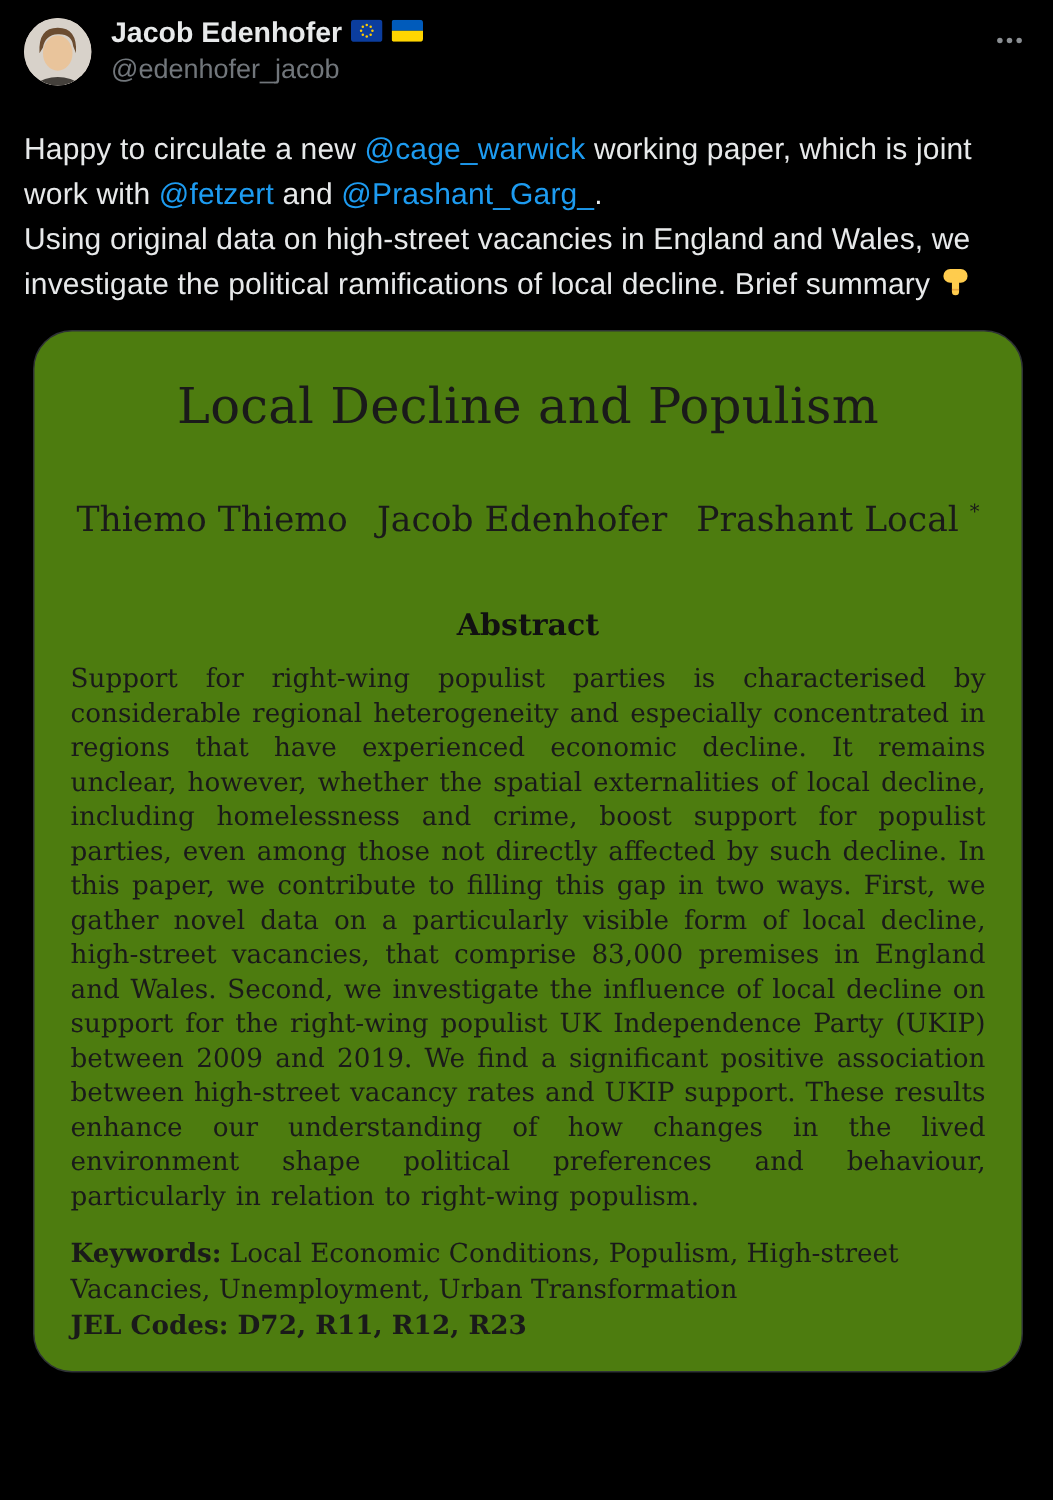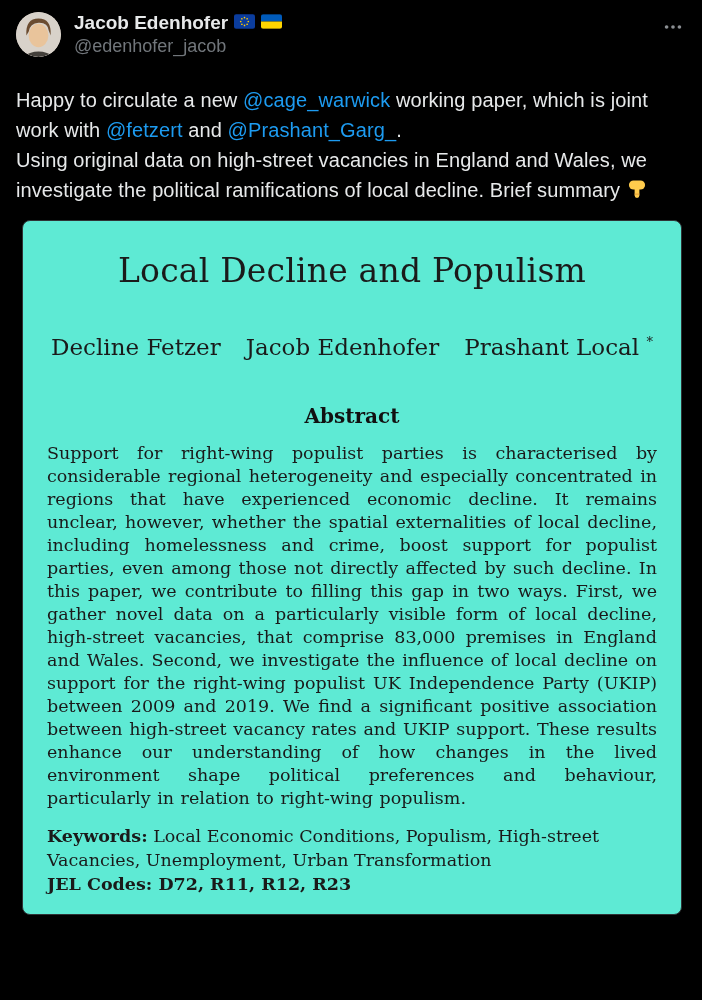--- a/index.html
+++ b/index.html
@@ -36,22 +36,22 @@
     letter-spacing: 0.1px;
     color: #e7e9ea;
   }
   .tweet-text p { margin: 0; }
   .mention { color: #1d9bf0; text-decoration: none; cursor: pointer; }
   .emoji-hand { display: inline-block; vertical-align: -3px; }
 
   
   .card {
     margin: 12px 4px 0 6px;
-    background: #5eead4;
-    border-radius: 8px;
+    background: #4d7c0f;
+    border-radius: 26px;
     border: 1px solid #2f3336;
     color: #111;
     font-family: "DejaVu Serif", "Liberation Serif", serif;
     padding: 26px 24px 18px 24px;
     cursor: pointer;
   }
   .paper-title {
     text-align: center;
     font-size: 33px;
     font-weight: 400;
@@ -178,21 +178,21 @@
               <rect x="3.2" y="2.6" width="17.6" height="10" rx="5"></rect>
               <rect x="9.4" y="8.5" width="5.2" height="13.2" rx="2.6"></rect>
             </g>
             <rect x="9.4" y="17" width="5.2" height="1.2" fill="#e8a33d"></rect>
           </svg></span></p>
   </div>
 
   <div class="card">
     <div class="paper-title">Local Decline and Populism</div>
     <div class="authors">
-      <span class="author">Decline Fetzer</span>
+      <span class="author">Thiemo Thiemo</span>
       <span class="author">Jacob Edenhofer</span>
       <span class="author"><span>Prashant Local</span> <sup>*</sup></span>
     </div>
     <div class="abstract-heading">Abstract</div>
     <div class="abstract-body">Support for right-wing populist parties is characterised by considerable regional heterogeneity and especially concentrated in regions that have experienced economic decline.  It remains unclear, however, whether the spatial externalities of local decline, including homelessness and crime, boost support for populist parties, even among those not directly affected by such decline. In this paper, we contribute to filling this gap in two ways.  First, we gather novel data on a particularly visible form of local decline, high-street vacancies, that comprise 83,000 premises in England and Wales.  Second, we investigate the influence of local decline on support for the right-wing populist UK Independence Party (UKIP) between 2009 and 2019.  We find a significant positive association between high-street vacancy rates and UKIP support.  These results enhance our understanding of how changes in the lived environment shape political preferences and behaviour, particularly in relation to right-wing populism.</div>
     <div class="keywords"><b>Keywords:</b><span> Local Economic Conditions, Populism, High-street Vacancies, Unemployment, Urban Transformation</span></div>
     <div class="jel"><b>JEL Codes:</b><span> D72, R11, R12, R23</span></div>
   </div>
 
   <div class="meta">

